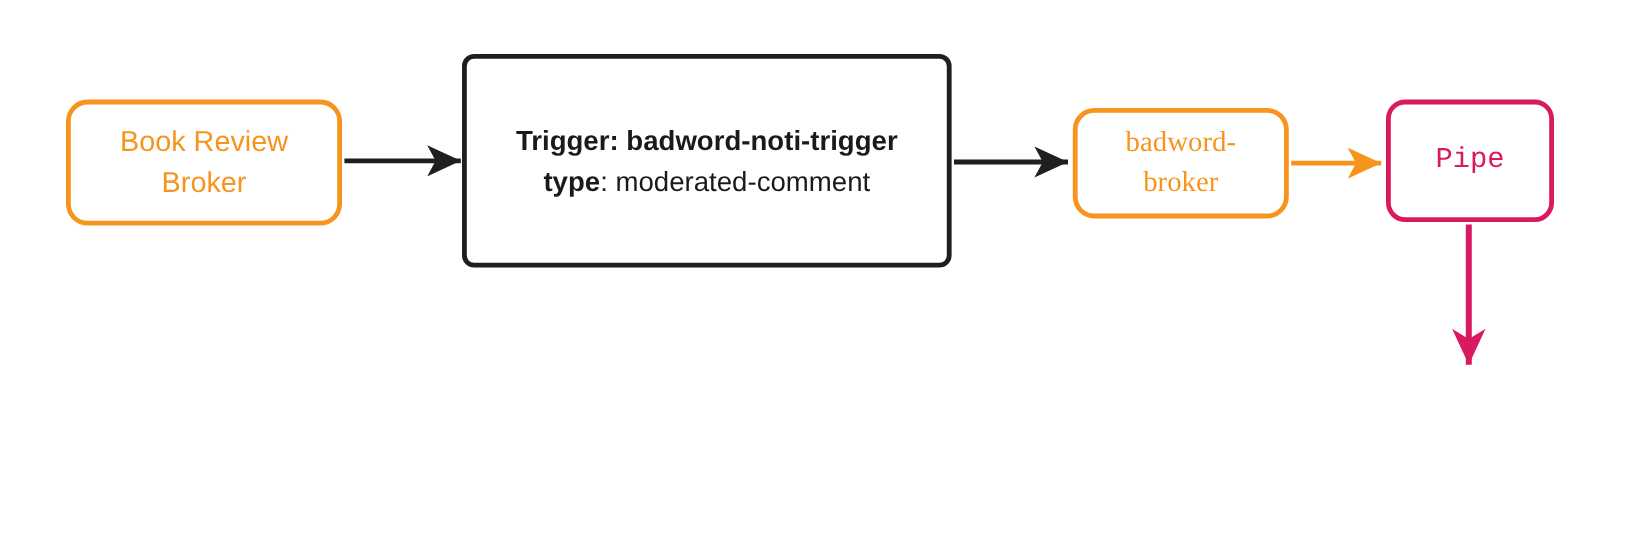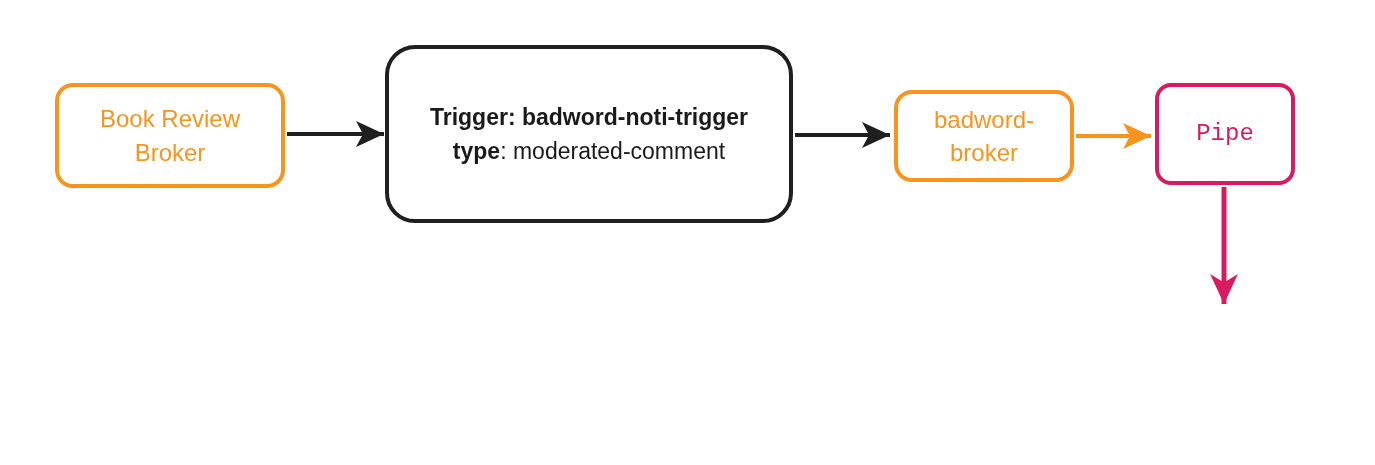--- a/index.html
+++ b/index.html
@@ -23,26 +23,26 @@
     position: absolute;
     display: flex; flex-direction: column;
     align-items: center; justify-content: center;
     text-align: center;
     background: #ffffff;
     font-size: 24px;
     line-height: 1.38;
     padding: 8px 14px;
   }
   .node.orange { border: 4px solid var(--orange, #f7941e); color: var(--orange, #f7941e); border-radius: 18px; }
-  .node.black  { border: 4px solid var(--black, #1a1a1a);  color: #1a1a1a;  border-radius: 30px; }
+  .node.black  { border: 4px solid var(--black, #1a1a1a);  color: #1a1a1a;  border-radius: 10px; }
   .node.pink   { border: 4px solid var(--pink, #d91a60);   color: var(--pink, #d91a60);   border-radius: 16px; font-family: Liberation Mono, monospace; }
 
   #node-book-review-broker { left: 55px;  top: 83px;  width: 230px; height: 105px; }
   #node-trigger            { left: 385px; top: 45px;  width: 408px; height: 178px; font-size: 23px; line-height: 34px; }
-  #node-badword-broker     { left: 894px; top: 90px;  width: 180px; height: 92px; }
+  #node-badword-broker     { left: 894px; top: 90px;  width: 180px; height: 92px; font-family: Liberation Serif, serif; }
   #node-pipe               { left: 1155px; top: 83px; width: 140px; height: 102px; }
   #node-slack-sink         { left: 1115px; top: 308px; width: 220px; height: 104px; border-radius: 20px; }
 
   .tline .b { font-weight: bold; }
 </style>
 </head>
 <body>
 
 <div class="canvas">
 

